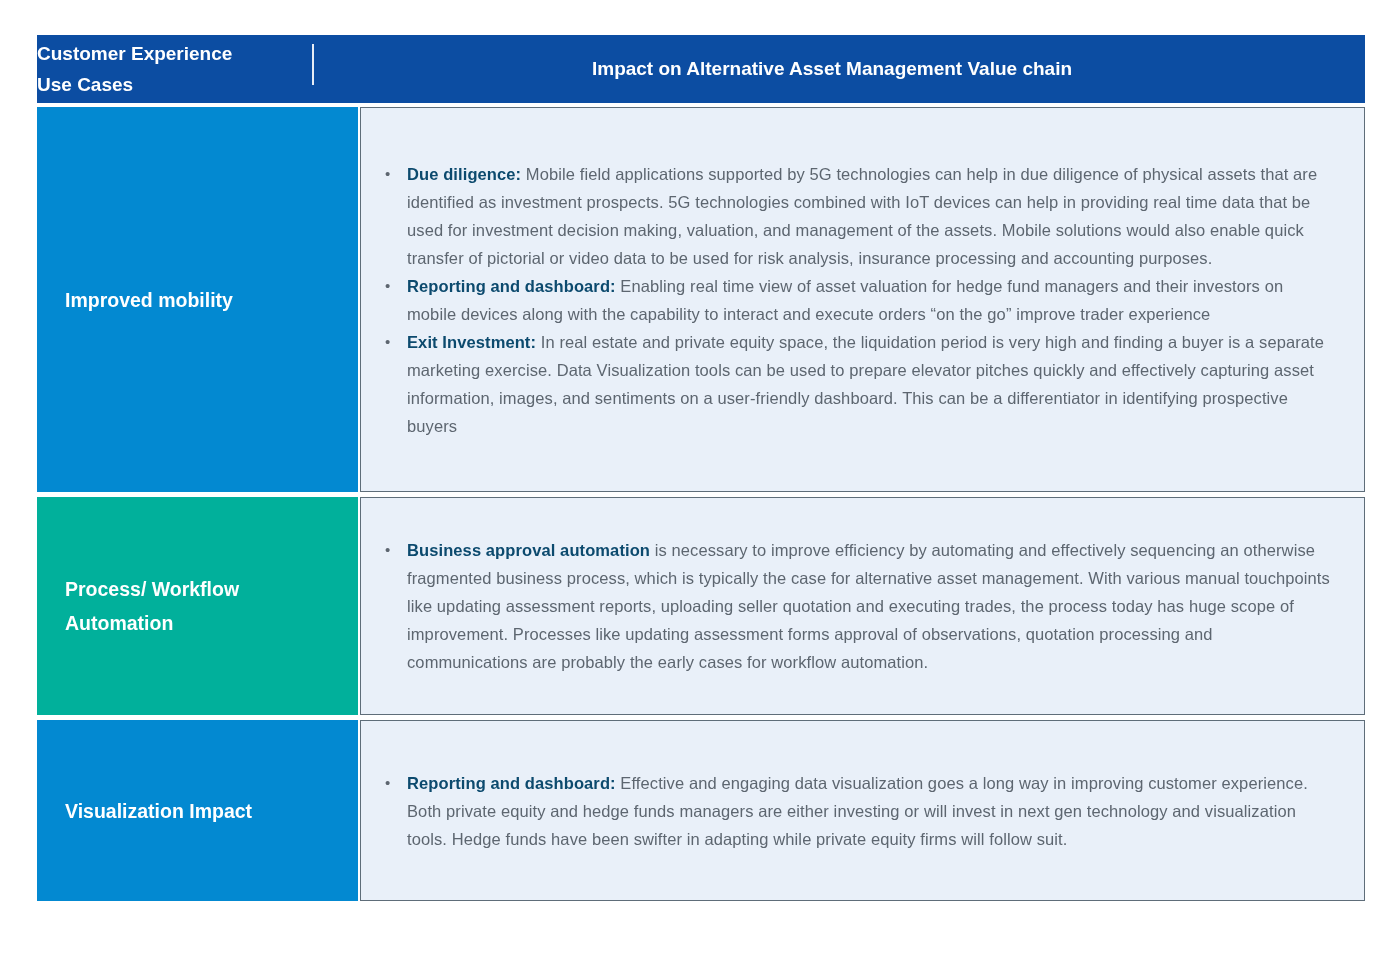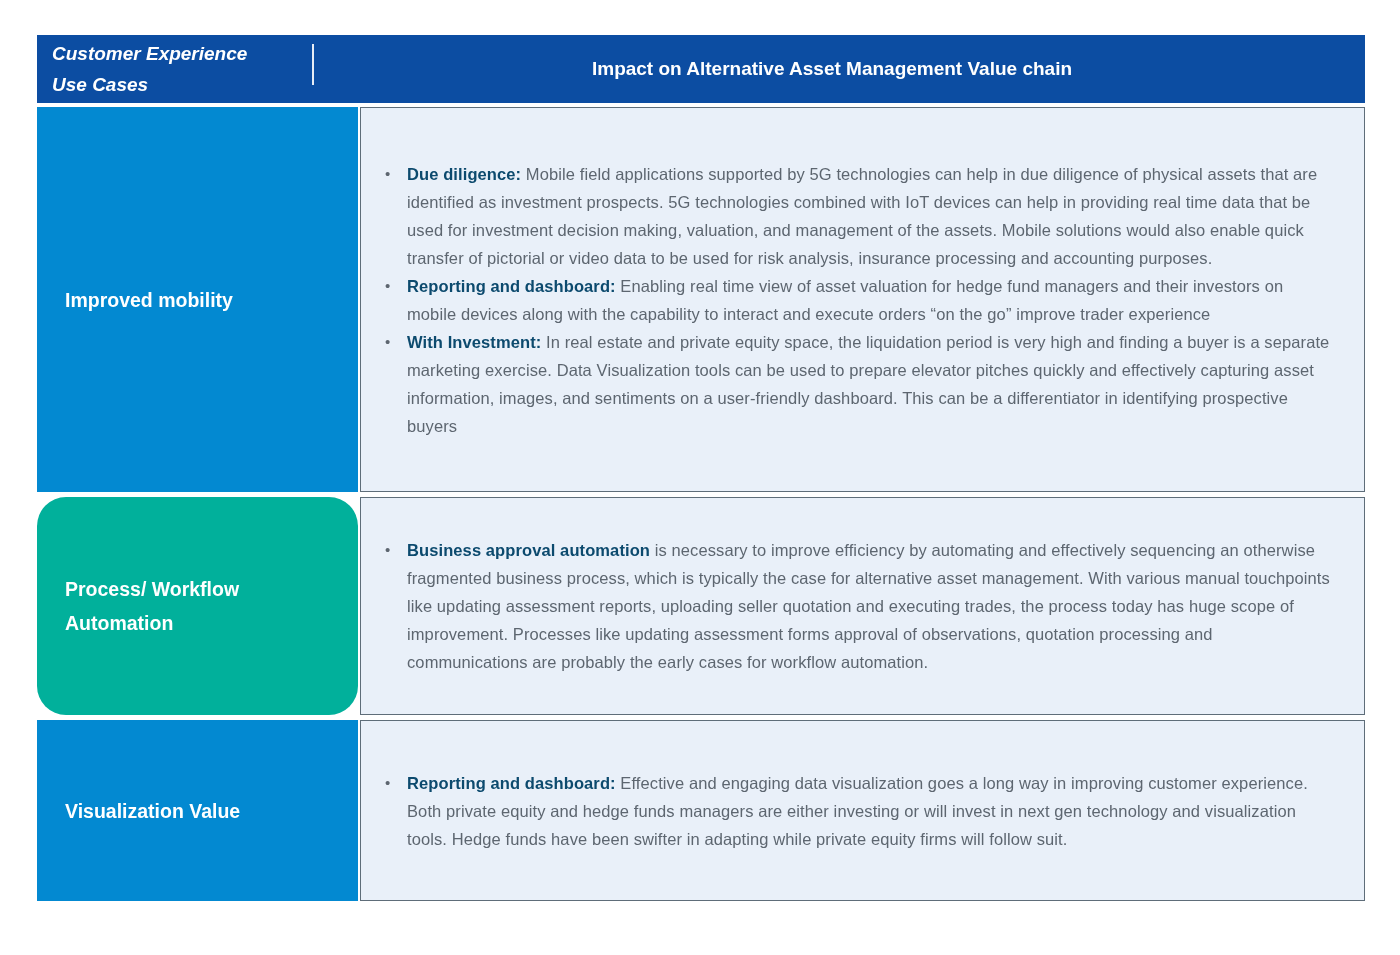--- a/index.html
+++ b/index.html
@@ -30,23 +30,21 @@
   .header-cell {
     color: #ffffff;
     font-weight: 700;
     font-size: 19px;
     display: flex;
     align-items: center;
   }
   .header-cell.left {
     width: 249px;
     box-sizing: border-box;
-    padding-left: 15px;
     line-height: 31px;
-    font-style: italic;
   }
   .header-cell.left span { display: inline-block; max-width: 215px; }
   .header-divider {
     position: absolute;
     left: 275px;
     top: 9px;
     bottom: 18px;
     width: 1.5px;
     background: rgba(255,255,255,0.9);
   }
@@ -72,21 +70,21 @@
     padding-right: 12px;
     display: flex;
     align-items: center;
     color: #ffffff;
     font-weight: 700;
     font-size: 19.5px;
     line-height: 34px;
     margin-right: 2px;
   }
   .label-cell.blue { background: #0389d1; }
-  .label-cell.teal { background: #01b09b; border-radius: 29px; }
+  .label-cell.teal { background: #01b09b; }
   .content-cell {
     flex: 1;
     box-sizing: border-box;
     background: #e9f0f9;
     border: 1.5px solid #5e6d79;
     display: flex;
     align-items: center;
     padding: 18px 28px 18px 0;
   }
   ul.bullets {
@@ -138,21 +136,21 @@
         <ul class="bullets">
           <li>
             <span class="lead">Due diligence:</span>
             <span>Mobile field applications supported by 5G technologies can help in due diligence of physical assets that are identified as investment prospects. 5G technologies combined with IoT devices can help in providing real time data that be used for investment decision making, valuation, and management of the assets. Mobile solutions would also enable quick transfer of pictorial or video data to be used for risk analysis, insurance processing and accounting purposes.</span>
           </li>
           <li>
             <span class="lead">Reporting and dashboard:</span>
             <span>Enabling real time view of asset valuation for hedge fund managers and their investors on mobile devices along with the capability to interact and execute orders “on the go” improve trader experience</span>
           </li>
           <li>
-            <span class="lead">With Investment:</span>
+            <span class="lead">Exit Investment:</span>
             <span>In real estate and private equity space, the liquidation period is very high and finding a buyer is a separate marketing exercise. Data Visualization tools can be used to prepare elevator pitches quickly and effectively capturing asset information, images, and sentiments on a user-friendly dashboard. This can be a differentiator in identifying prospective buyers</span>
           </li>
         </ul>
       </div>
     </div>
 
     <div class="row r2">
       <div class="label-cell teal">
         <span>Process/ Workflow Automation</span>
       </div>
@@ -161,21 +159,21 @@
           <li>
             <span class="lead">Business approval automation</span>
             <span>is necessary to improve efficiency by automating and effectively sequencing an otherwise fragmented business process, which is typically the case for alternative asset management. With various manual touchpoints like updating assessment reports, uploading seller quotation and executing trades, the process today has huge scope of improvement. Processes like updating assessment forms approval of observations, quotation processing and communications are probably the early cases for workflow automation.</span>
           </li>
         </ul>
       </div>
     </div>
 
     <div class="row r3">
       <div class="label-cell blue">
-        <span>Visualization Value</span>
+        <span>Visualization Impact</span>
       </div>
       <div class="content-cell">
         <ul class="bullets">
           <li>
             <span class="lead">Reporting and dashboard:</span>
             <span>Effective and engaging data visualization goes a long way in improving customer experience. Both private equity and hedge funds managers are either investing or will invest in next gen technology and visualization tools. Hedge funds have been swifter in adapting while private equity firms will follow suit.</span>
           </li>
         </ul>
       </div>
     </div>

